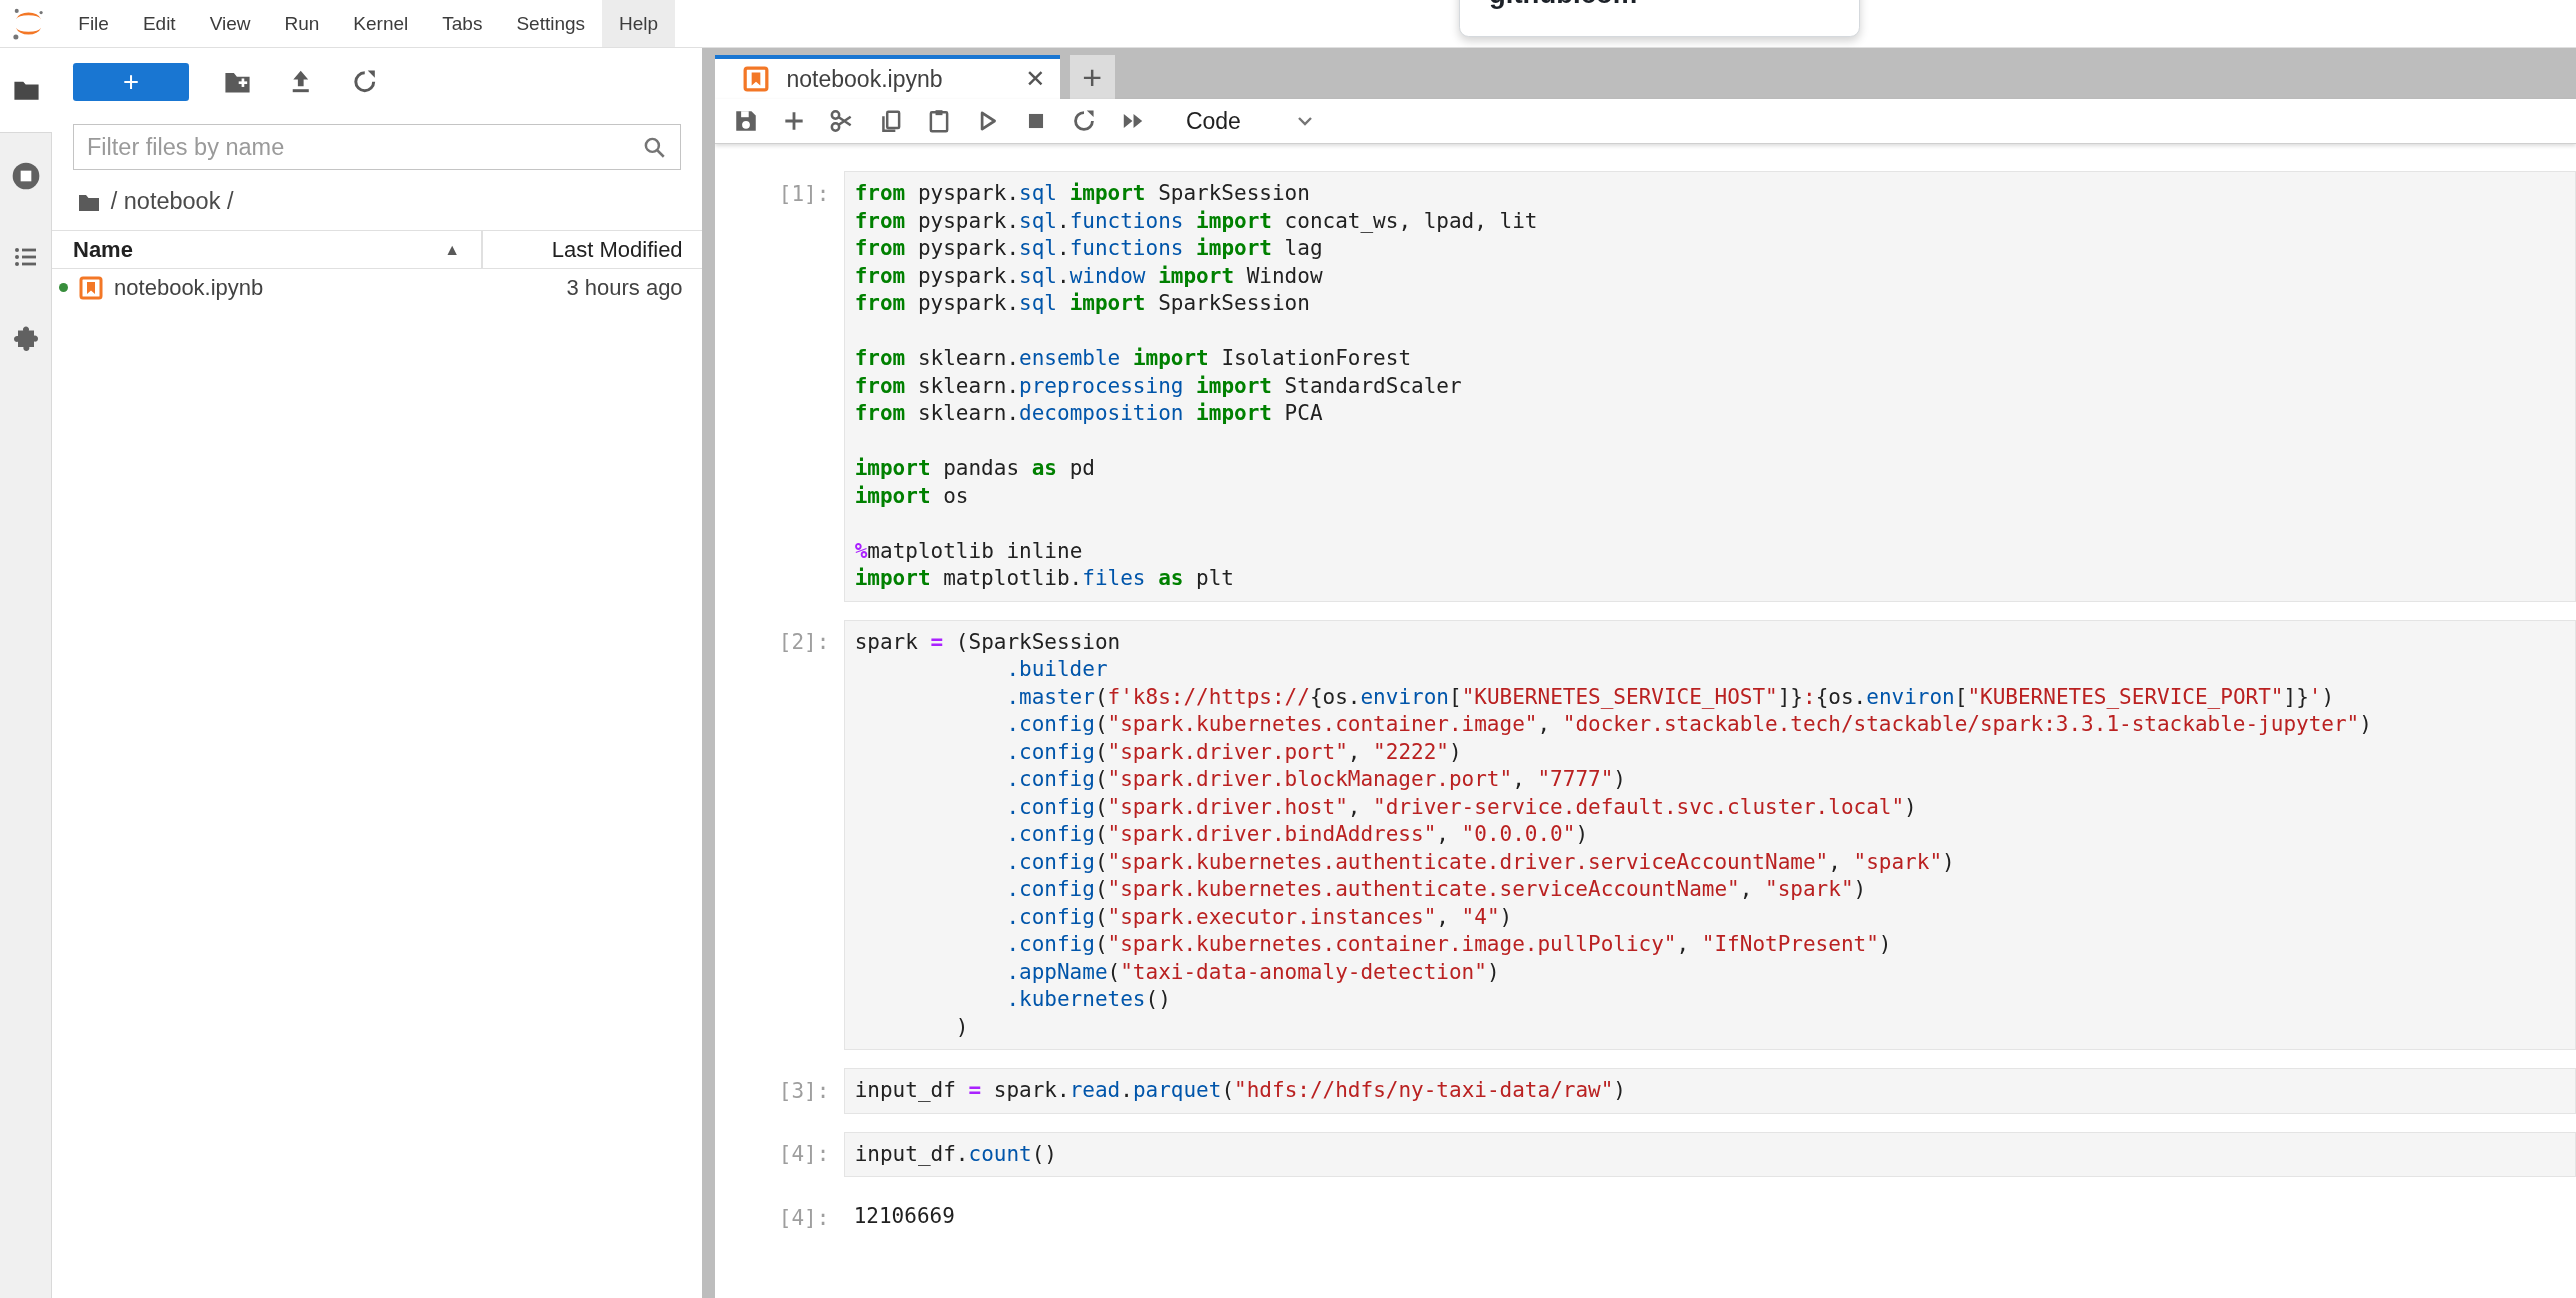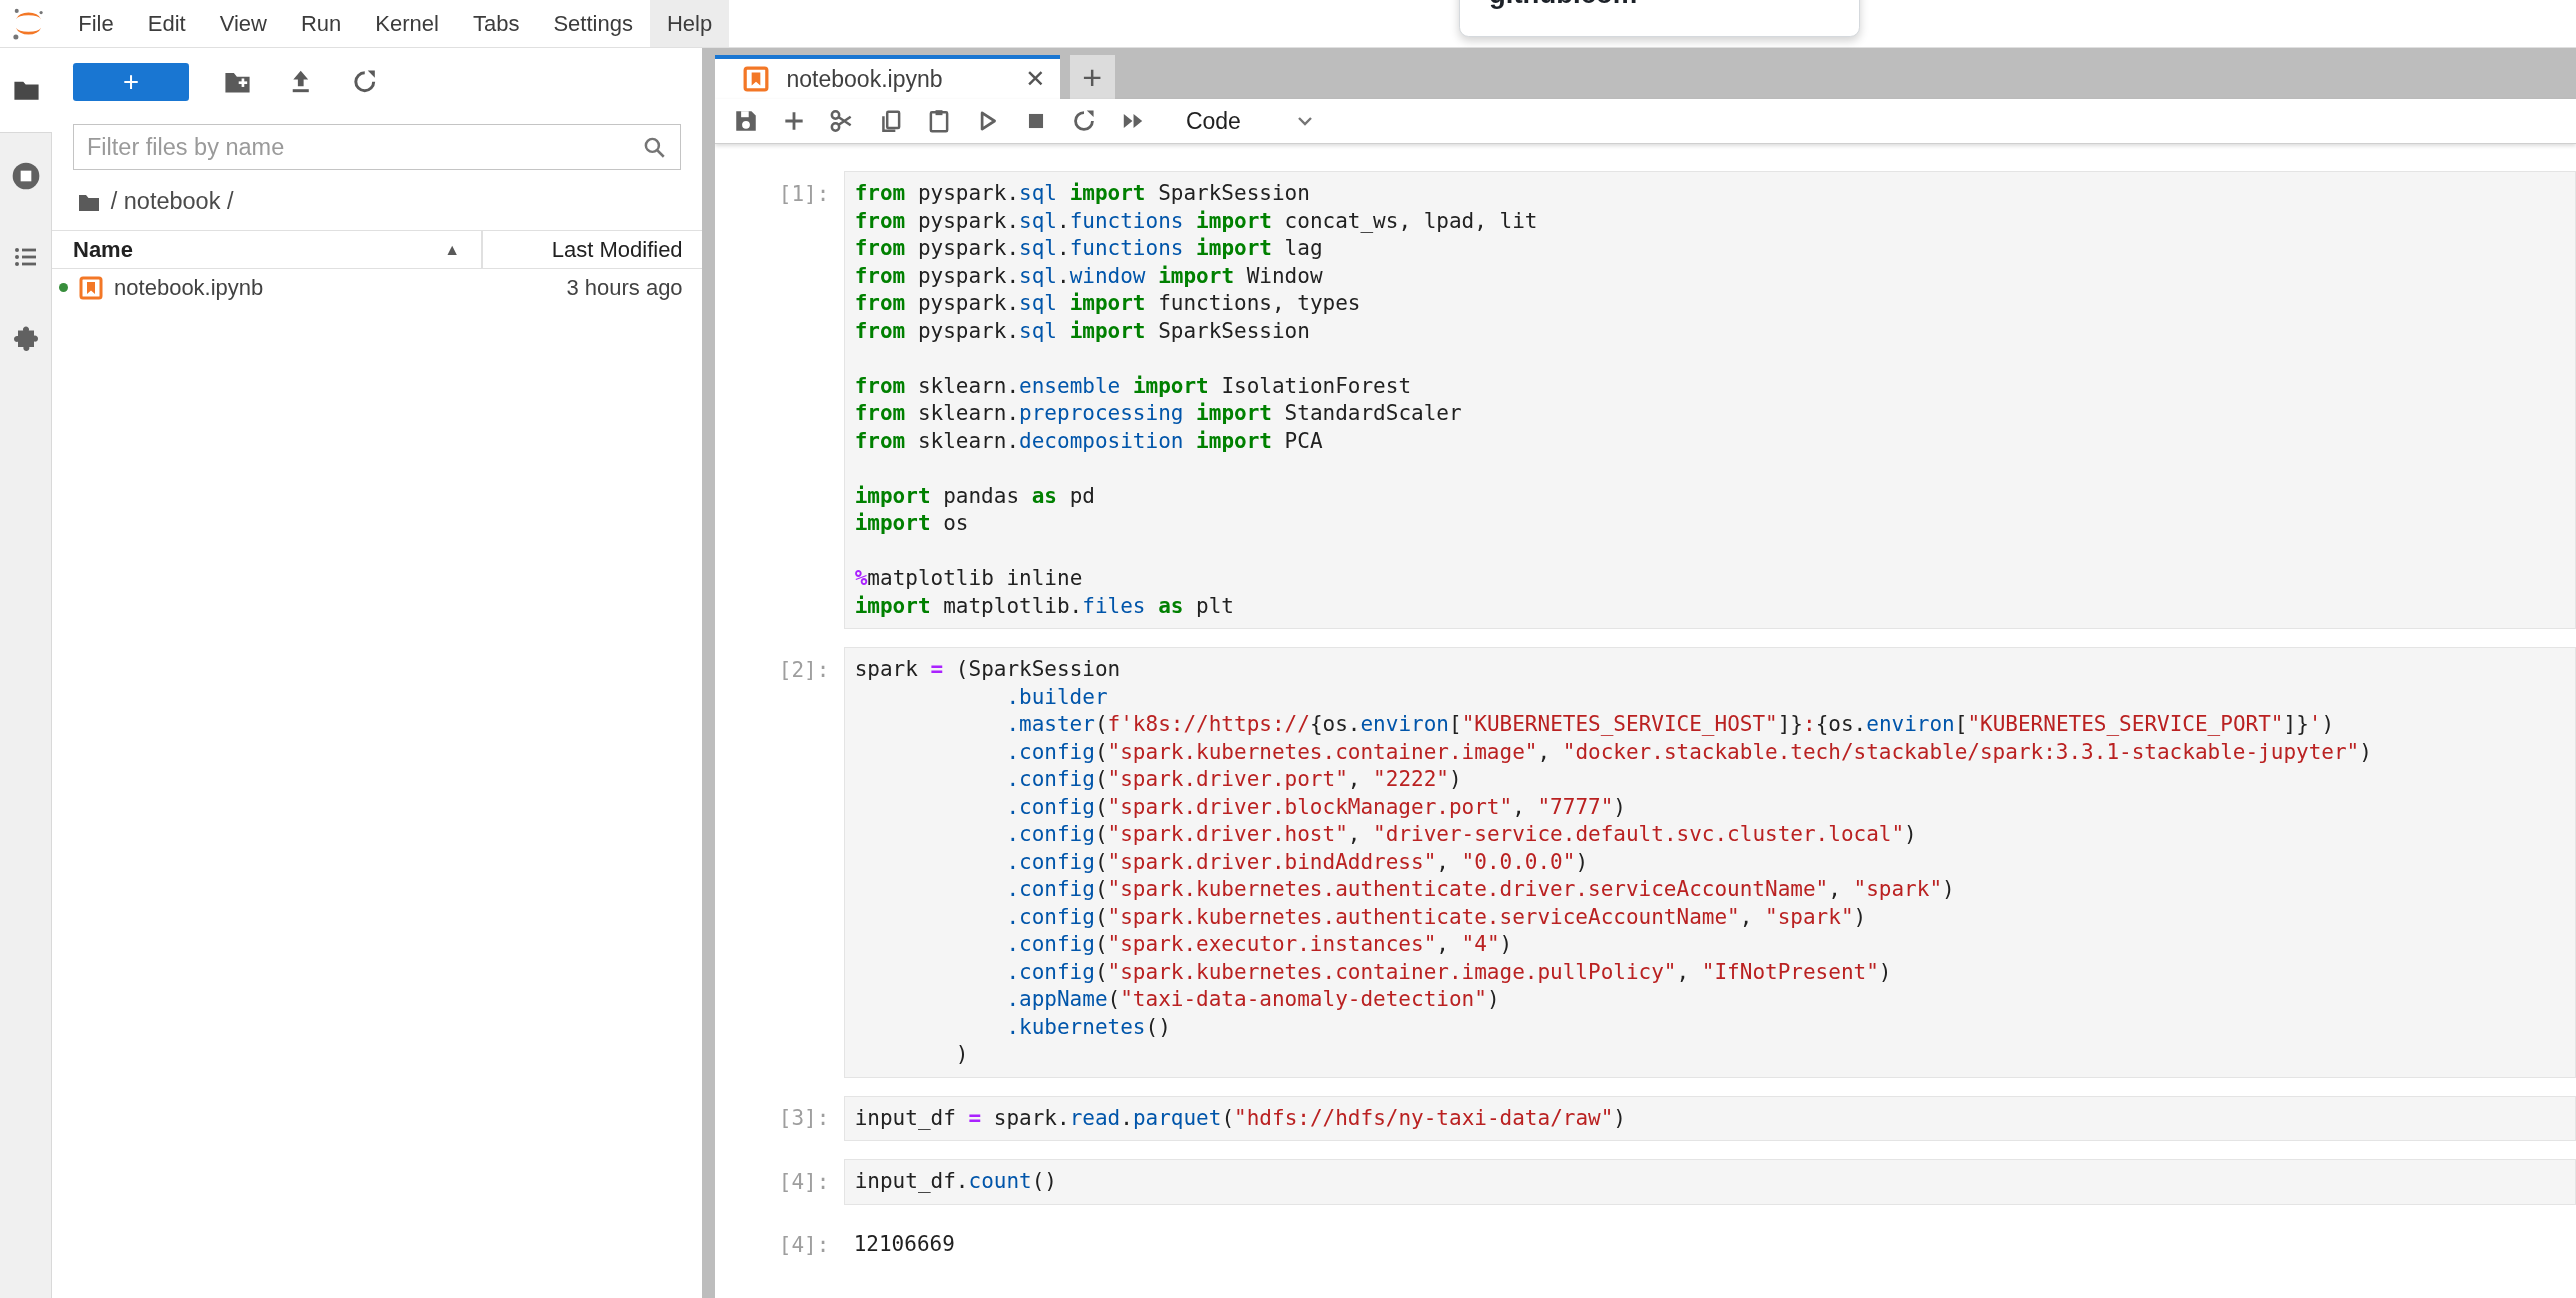--- a/index.html
+++ b/index.html
@@ -4,21 +4,21 @@
 <style>
   * { box-sizing: border-box; margin: 0; padding: 0; }
   html,body { width:2576px; height:1299px; overflow:hidden; background:#fff;
     font-family:"Liberation Sans", sans-serif; position:relative; }
 
   
   .topbar { position:absolute; left:0; top:0; width:2576px; height:48px; background:#fff;
     border-bottom:1.6px solid #e0e0e0; display:flex; align-items:center; z-index:5; }
   .logo { width:37px; height:37px; margin-left:9.7px; flex:none; }
   .menu-items { display:flex; height:100%; margin-left:14.6px; }
-  .menu-item { padding:0 17px; font-size:22px; color:#3c3c3c; display:flex; align-items:center; height:100%; }
+  .menu-item { padding:0 17px; font-size:19px; color:#3c3c3c; display:flex; align-items:center; height:100%; }
   .menu-item.active { background:#ececec; }
 
   
   .popup { position:absolute; left:1459px; top:-50px; width:401px; height:87px; background:#fff;
     border:1.6px solid #d5d9dd; border-radius:9.7px; box-shadow:0 4px 9.7px rgba(0,0,0,.18);
     z-index:20; overflow:hidden; }
   .popup-text { margin:29px 0 0 29px; font-size:27.5px; font-weight:bold; color:#1c2128; line-height:27.5px; }
 
   
   .rail { position:absolute; left:0; top:48px; width:52px; height:1251px; background:#fff;
@@ -289,21 +289,20 @@
 
   <div class="nb-content">
     <div>
         <div class="cell">
           <div class="prompt">[1]:</div>
           <div class="editor">
             <div class="line"><span class="tk-k">from</span><span class="tk-v"> pyspark.</span><span class="tk-p">sql</span><span class="tk-v"> </span><span class="tk-k">import</span><span class="tk-v"> SparkSession</span></div>
             <div class="line"><span class="tk-k">from</span><span class="tk-v"> pyspark.</span><span class="tk-p">sql</span><span class="tk-v">.</span><span class="tk-p">functions</span><span class="tk-v"> </span><span class="tk-k">import</span><span class="tk-v"> concat_ws, lpad, lit</span></div>
             <div class="line"><span class="tk-k">from</span><span class="tk-v"> pyspark.</span><span class="tk-p">sql</span><span class="tk-v">.</span><span class="tk-p">functions</span><span class="tk-v"> </span><span class="tk-k">import</span><span class="tk-v"> lag</span></div>
             <div class="line"><span class="tk-k">from</span><span class="tk-v"> pyspark.</span><span class="tk-p">sql</span><span class="tk-v">.</span><span class="tk-p">window</span><span class="tk-v"> </span><span class="tk-k">import</span><span class="tk-v"> Window</span></div>
-            <div class="line"><span class="tk-k">from</span><span class="tk-v"> pyspark.</span><span class="tk-p">sql</span><span class="tk-v"> </span><span class="tk-k">import</span><span class="tk-v"> functions, types</span></div>
             <div class="line"><span class="tk-k">from</span><span class="tk-v"> pyspark.</span><span class="tk-p">sql</span><span class="tk-v"> </span><span class="tk-k">import</span><span class="tk-v"> SparkSession</span></div>
             <div class="line">&nbsp;</div>
             <div class="line"><span class="tk-k">from</span><span class="tk-v"> sklearn.</span><span class="tk-p">ensemble</span><span class="tk-v"> </span><span class="tk-k">import</span><span class="tk-v"> IsolationForest</span></div>
             <div class="line"><span class="tk-k">from</span><span class="tk-v"> sklearn.</span><span class="tk-p">preprocessing</span><span class="tk-v"> </span><span class="tk-k">import</span><span class="tk-v"> StandardScaler</span></div>
             <div class="line"><span class="tk-k">from</span><span class="tk-v"> sklearn.</span><span class="tk-p">decomposition</span><span class="tk-v"> </span><span class="tk-k">import</span><span class="tk-v"> PCA</span></div>
             <div class="line">&nbsp;</div>
             <div class="line"><span class="tk-k">import</span><span class="tk-v"> pandas </span><span class="tk-k">as</span><span class="tk-v"> pd</span></div>
             <div class="line"><span class="tk-k">import</span><span class="tk-v"> os</span></div>
             <div class="line">&nbsp;</div>
             <div class="line"><span class="tk-o">%</span><span class="tk-v">matplotlib inline</span></div>

